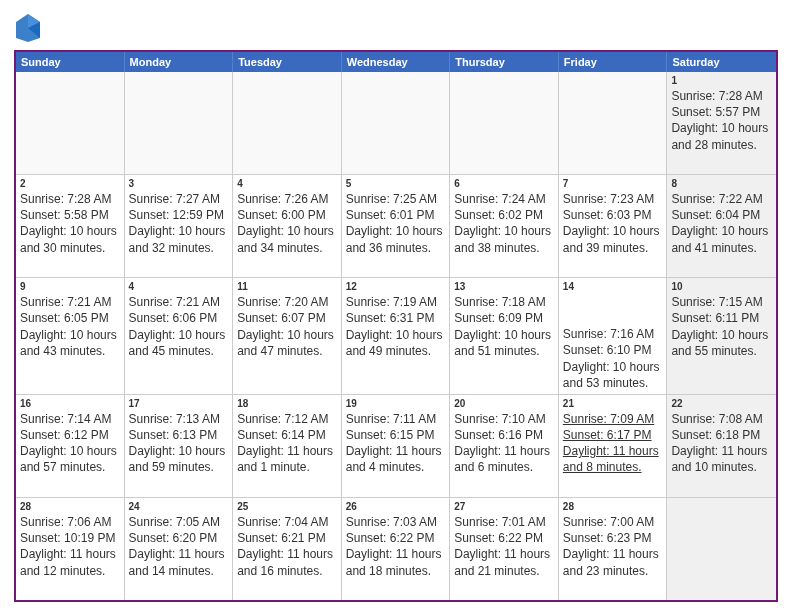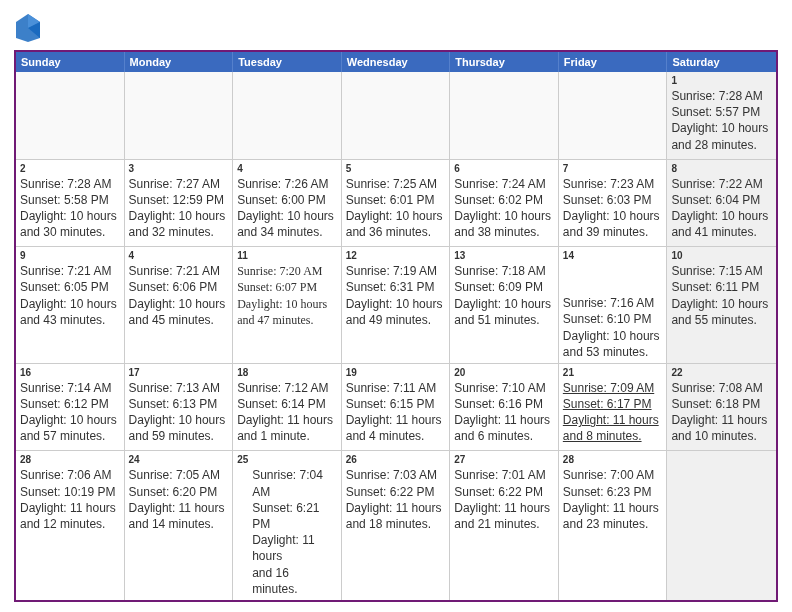--- a/index.html
+++ b/index.html
@@ -210,21 +210,21 @@
           </div>
           <div class="cal-cell">
             <div class="day-num">4</div>
             <div class="day-info" style="white-space: pre-line;">Sunrise: 7:21 AM
 Sunset: 6:06 PM
 Daylight: 10 hours
 and 45 minutes.</div>
           </div>
           <div class="cal-cell">
             <div class="day-num">11</div>
-            <div class="day-info" style="white-space: pre-line; font-family: Liberation Serif, serif;">Sunrise: 7:20 AM
+            <div class="day-info" style="white-space: pre-line;">Sunrise: 7:20 AM
 Sunset: 6:07 PM
 Daylight: 10 hours
 and 47 minutes.</div>
           </div>
           <div class="cal-cell">
             <div class="day-num">12</div>
             <div class="day-info" style="white-space: pre-line;">Sunrise: 7:19 AM
 Sunset: 6:31 PM
 Daylight: 10 hours
 and 49 minutes.</div>
@@ -312,21 +312,21 @@
           </div>
           <div class="cal-cell">
             <div class="day-num">24</div>
             <div class="day-info" style="white-space: pre-line;">Sunrise: 7:05 AM
 Sunset: 6:20 PM
 Daylight: 11 hours
 and 14 minutes.</div>
           </div>
           <div class="cal-cell">
             <div class="day-num">25</div>
-            <div class="day-info" style="white-space: pre-line; margin-left: 15px;">Sunrise: 7:04 AM
+            <div class="day-info" style="white-space: pre-line;">Sunrise: 7:04 AM
 Sunset: 6:21 PM
 Daylight: 11 hours
 and 16 minutes.</div>
           </div>
           <div class="cal-cell">
             <div class="day-num">26</div>
             <div class="day-info" style="white-space: pre-line;">Sunrise: 7:03 AM
 Sunset: 6:22 PM
 Daylight: 11 hours
 and 18 minutes.</div>

